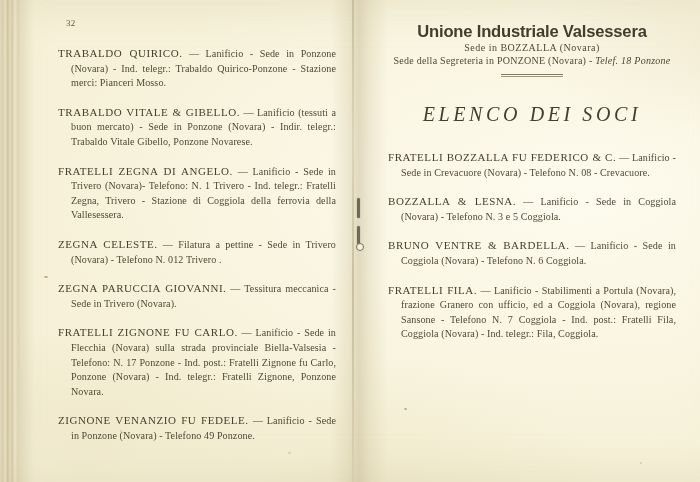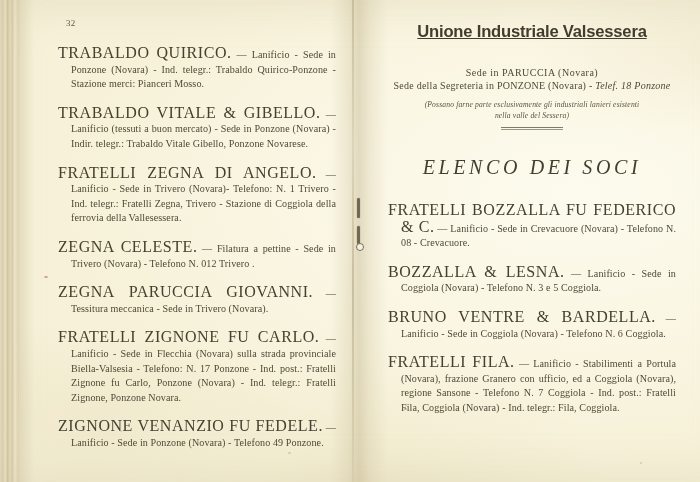--- a/index.html
+++ b/index.html
@@ -115,40 +115,39 @@
     line-height: 14.6px;
     text-align: justify;
     text-justify: inter-word;
     text-indent: -13px;
     padding-left: 13px;
     color: #4e4936;
   }
   .entry .nm {
     font-variant: small-caps;
     text-transform: uppercase;
-    font-size: 16px;
+    font-size: 11px;
     letter-spacing: 0.55px;
     color: #46412f;
     margin-top: 22px;
   }
   .entry .bd { letter-spacing: 0.08px; }
 
   
   .masthead {
     text-align: center;
     margin-bottom: 2px;
   }
   .org-title {
     font-family: "Liberation Sans", sans-serif;
     font-weight: bold;
     font-size: 16.6px;
     letter-spacing: -0.2px;
     color: #3f3b2b;
-    margin-bottom: 25px;
-    text-decoration: underline;
+    margin-bottom: 0;
   }
   .sede-1 {
     font-size: 10px;
     letter-spacing: 0.5px;
     color: #4e4936;
     margin-bottom: 2px;
   }
   .sede-2 {
     font-size: 10px;
     letter-spacing: 0.25px;
@@ -249,23 +248,22 @@
     <p class="entry">
       <span class="nm">ZIGNONE VENANZIO FU FEDELE.</span><span class="bd"> — Lanificio - Sede in Ponzone (Novara) - Telefono 49 Ponzone.</span>
     </p>
 
   </div>
 
   <div class="col col-right">
 
     <div class="masthead">
       <div class="org-title">Unione Industriale Valsessera</div>
-      <div class="sede-1">Sede in PARUCCIA (Novara)</div>
+      <div class="sede-1">Sede in BOZZALLA (Novara)</div>
       <div class="sede-2"><span>Sede della Segreteria in PONZONE (Novara) - </span><span class="tel">Telef. 18 Ponzone</span></div>
-      <div class="note">(Possano farne parte esclusivamente gli industriali lanieri esistenti nella valle del Sessera)</div>
       <div class="rule"></div>
     </div>
 
     <div class="elenco">ELENCO DEI SOCI</div>
 
     <div>
 
       <p class="entry">
         <span class="nm">FRATELLI BOZZALLA FU FEDERICO &amp; C.</span><span class="bd"> — Lanificio - Sede in Crevacuore (Novara) - Telefono N. 08 - Crevacuore.</span>
       </p>

